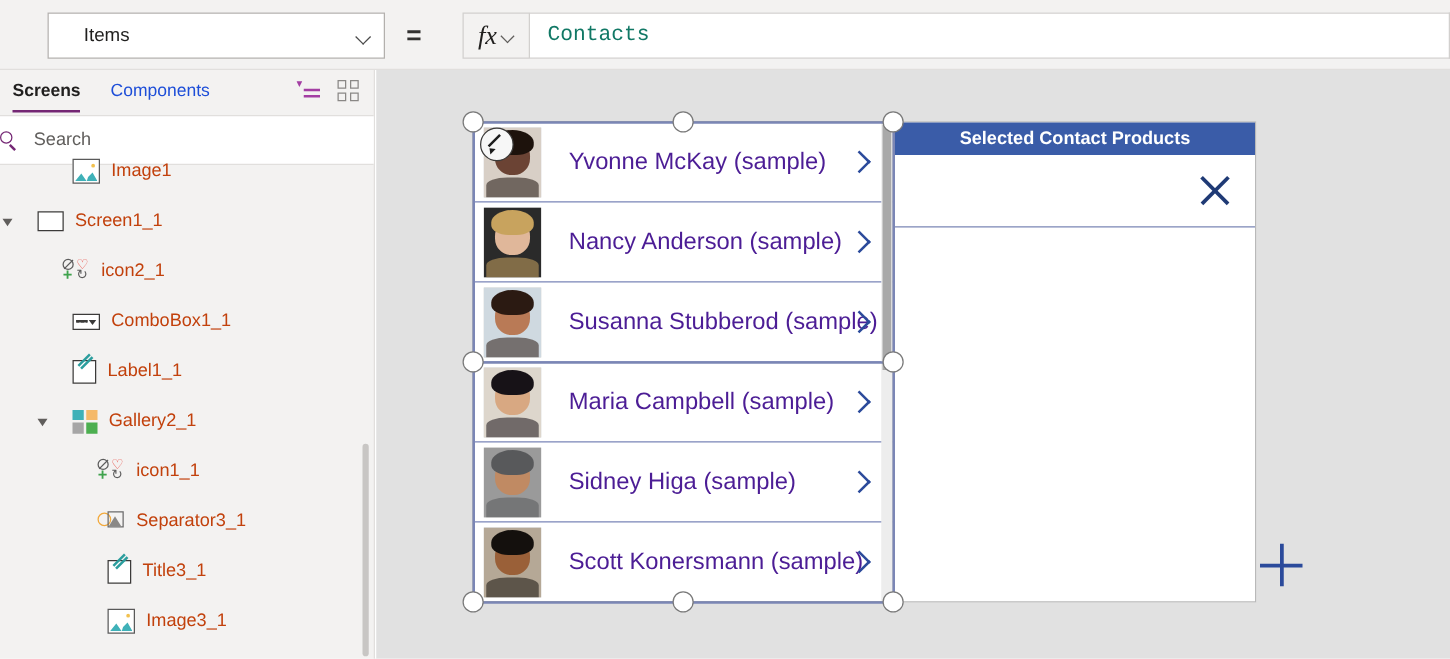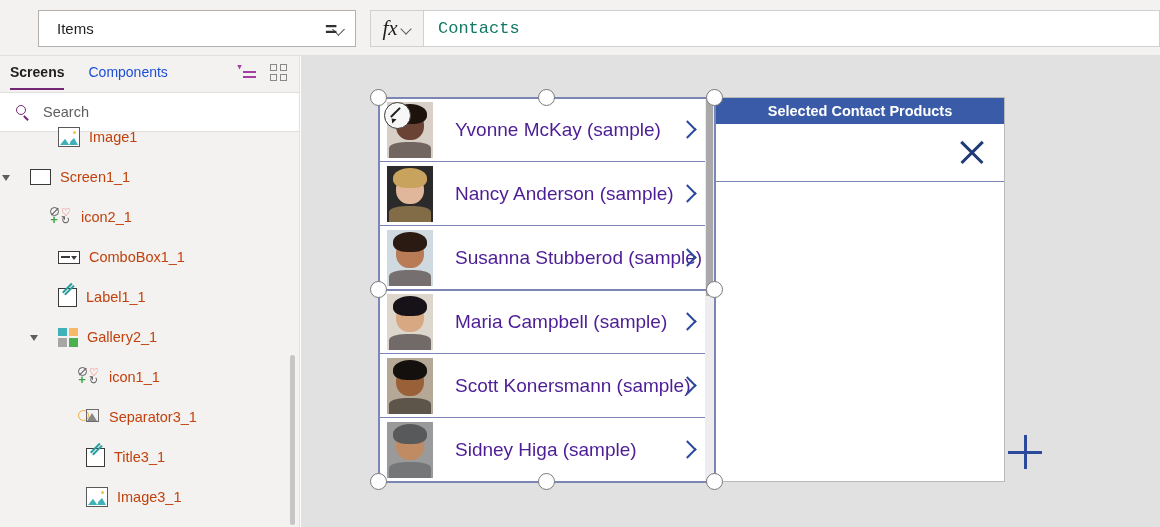--- a/index.html
+++ b/index.html
@@ -11,23 +11,23 @@
   }
   .app{position:relative;width:1160px;height:527px;}
 
   
   .formula-bar{
     position:absolute;left:0;top:0;width:1160px;height:56px;
     background:#f3f2f1;border-bottom:1px solid #e1dfdd;
     display:flex;align-items:center;box-sizing:border-box;
   }
   .prop-select{
-    position:absolute;left:38px;top:10px;width:318px;height:37px;
+    position:absolute;left:38px;top:10px;width:270px;height:37px;
     background:#ffffff;border:1px solid #b3b0ad;box-sizing:border-box;
-    display:flex;align-items:center;padding:0 10px 0 18px;
+    display:flex;align-items:center;padding:0 10px 0 28px;
     font-size:15px;color:#201f1e;
   }
   .prop-select .lbl{flex:1;}
   .chev{width:12px;height:12px;position:relative;}
   .chev::before{
     content:"";position:absolute;left:1px;top:2px;width:8px;height:8px;
     border-right:1.4px solid #4a4a4a;border-bottom:1.4px solid #4a4a4a;
     transform:rotate(45deg);
   }
   .equals{
@@ -71,21 +71,21 @@
   .tree-view-icon i{position:absolute;right:0;height:2.5px;background:#a33ea3;}
   .tree-view-icon i:nth-child(1){top:1px;width:13px;}
   .tree-view-icon i:nth-child(2){top:6px;width:13px;}
   .tree-view-icon i:nth-child(3){top:11px;width:13px;}
   .tree-view-icon i.cap{left:0;top:0;width:5px;height:5px;background:#a33ea3;clip-path:polygon(0 0,100% 0,50% 100%);}
   .grid-view-icon{width:17px;height:17px;display:grid;grid-template-columns:1fr 1fr;grid-template-rows:1fr 1fr;gap:2.5px;cursor:pointer;}
   .grid-view-icon span{border:1.4px solid #8a8886;}
 
   .search-row{
     position:relative;height:38px;background:#ffffff;border-top:1px solid #e1dfdd;border-bottom:1px solid #e1dfdd;
-    display:flex;align-items:center;padding-left:16px;
+    display:flex;align-items:center;padding-left:0;
   }
   .mag{width:15px;height:15px;position:relative;margin-right:12px;}
   .mag::before{content:"";position:absolute;left:0;top:0;width:10px;height:10px;border:1.6px solid #742774;border-radius:50%;box-sizing:border-box;}
   .mag::after{content:"";position:absolute;left:8px;top:10px;width:6px;height:1.6px;background:#742774;transform:rotate(45deg);transform-origin:left center;}
   .search-text{font-size:14.5px;color:#605e5c;}
 
   .tree{position:relative;height:395px;overflow:hidden;}
   .tree-row{position:relative;height:40px;display:flex;align-items:center;cursor:pointer;}
   .tw{
     position:absolute;width:0;height:0;
@@ -393,36 +393,36 @@
             <span style="position:absolute;left:0;top:0;width:100%;height:100%;background:#ddd6cc;"></span>
             <span style="position:absolute;left:9px;top:8px;width:28px;height:30px;border-radius:50% 50% 45% 45%;background:#d8a882;"></span>
             <span style="position:absolute;left:6px;top:2px;width:34px;height:20px;border-radius:50% 50% 40% 40%;background:#171217;"></span>
             <span style="position:absolute;left:2px;bottom:0;width:42px;height:16px;border-radius:40% 40% 0 0;background:#171217;opacity:.55;"></span>
           </span>
           <span class="g-name">Maria Campbell (sample)</span>
           <span class="g-chev"></span>
         </div>
         <div class="g-row">
           <span class="thumb">
+            <span style="position:absolute;left:0;top:0;width:100%;height:100%;background:#9a9a9a;"></span>
+            <span style="position:absolute;left:9px;top:8px;width:28px;height:30px;border-radius:50% 50% 45% 45%;background:#c08a63;"></span>
+            <span style="position:absolute;left:6px;top:2px;width:34px;height:20px;border-radius:50% 50% 40% 40%;background:#58595b;"></span>
+            <span style="position:absolute;left:2px;bottom:0;width:42px;height:16px;border-radius:40% 40% 0 0;background:#58595b;opacity:.55;"></span>
+          </span>
+          <span class="g-name">Sidney Higa (sample)</span>
+          <span class="g-chev"></span>
+        </div>
+        <div class="g-row">
+          <span class="thumb">
             <span style="position:absolute;left:0;top:0;width:100%;height:100%;background:#b5a896;"></span>
             <span style="position:absolute;left:9px;top:8px;width:28px;height:30px;border-radius:50% 50% 45% 45%;background:#9a6038;"></span>
             <span style="position:absolute;left:6px;top:2px;width:34px;height:20px;border-radius:50% 50% 40% 40%;background:#14100d;"></span>
             <span style="position:absolute;left:2px;bottom:0;width:42px;height:16px;border-radius:40% 40% 0 0;background:#14100d;opacity:.55;"></span>
           </span>
           <span class="g-name">Scott Konersmann (sample)</span>
-          <span class="g-chev"></span>
-        </div>
-        <div class="g-row">
-          <span class="thumb">
-            <span style="position:absolute;left:0;top:0;width:100%;height:100%;background:#9a9a9a;"></span>
-            <span style="position:absolute;left:9px;top:8px;width:28px;height:30px;border-radius:50% 50% 45% 45%;background:#c08a63;"></span>
-            <span style="position:absolute;left:6px;top:2px;width:34px;height:20px;border-radius:50% 50% 40% 40%;background:#58595b;"></span>
-            <span style="position:absolute;left:2px;bottom:0;width:42px;height:16px;border-radius:40% 40% 0 0;background:#58595b;opacity:.55;"></span>
-          </span>
-          <span class="g-name">Sidney Higa (sample)</span>
           <span class="g-chev"></span>
         </div>
         <div class="g-scrollbar">
           <div class="g-thumb"></div>
         </div>
       </div>
 
     <div class="sel-line" style="left:77px;top:41px;width:337px;height:1.5px;"></div>
     <div class="sel-line" style="left:77px;top:233px;width:337px;height:1.5px;"></div>
     <div class="sel-line" style="left:77px;top:425px;width:337px;height:1.5px;"></div>

